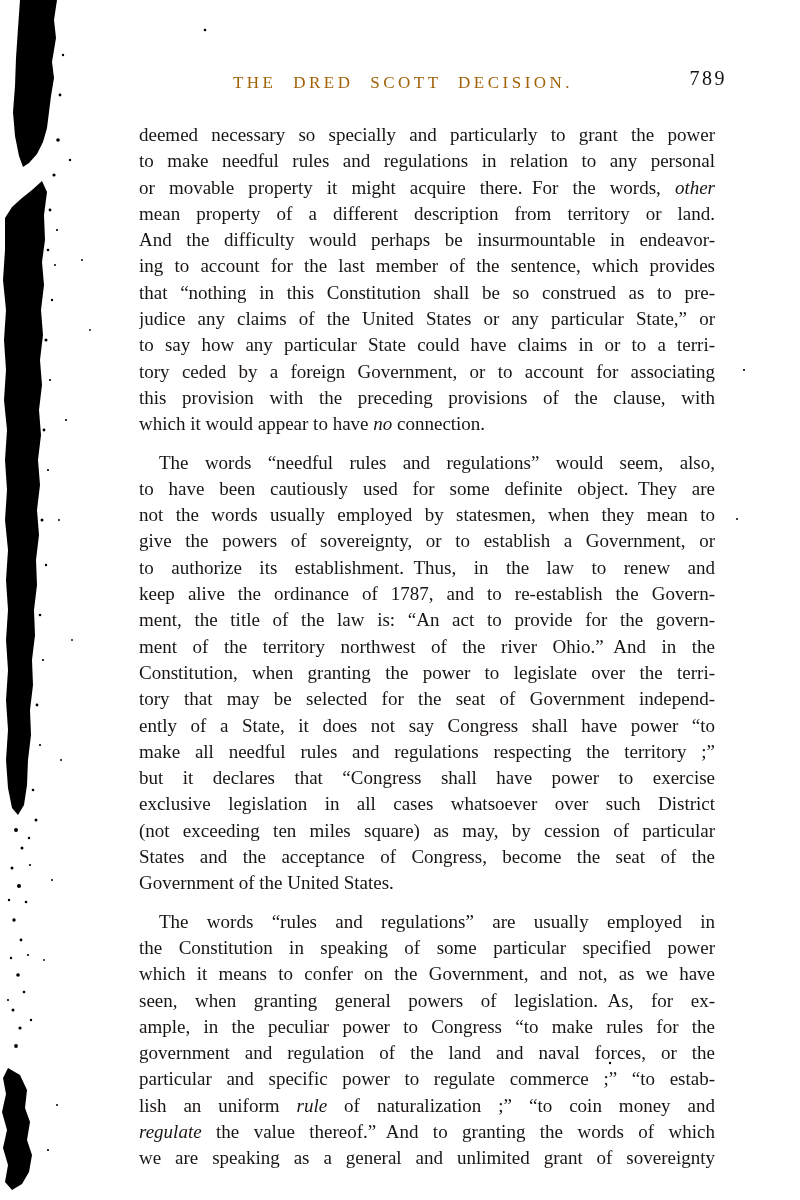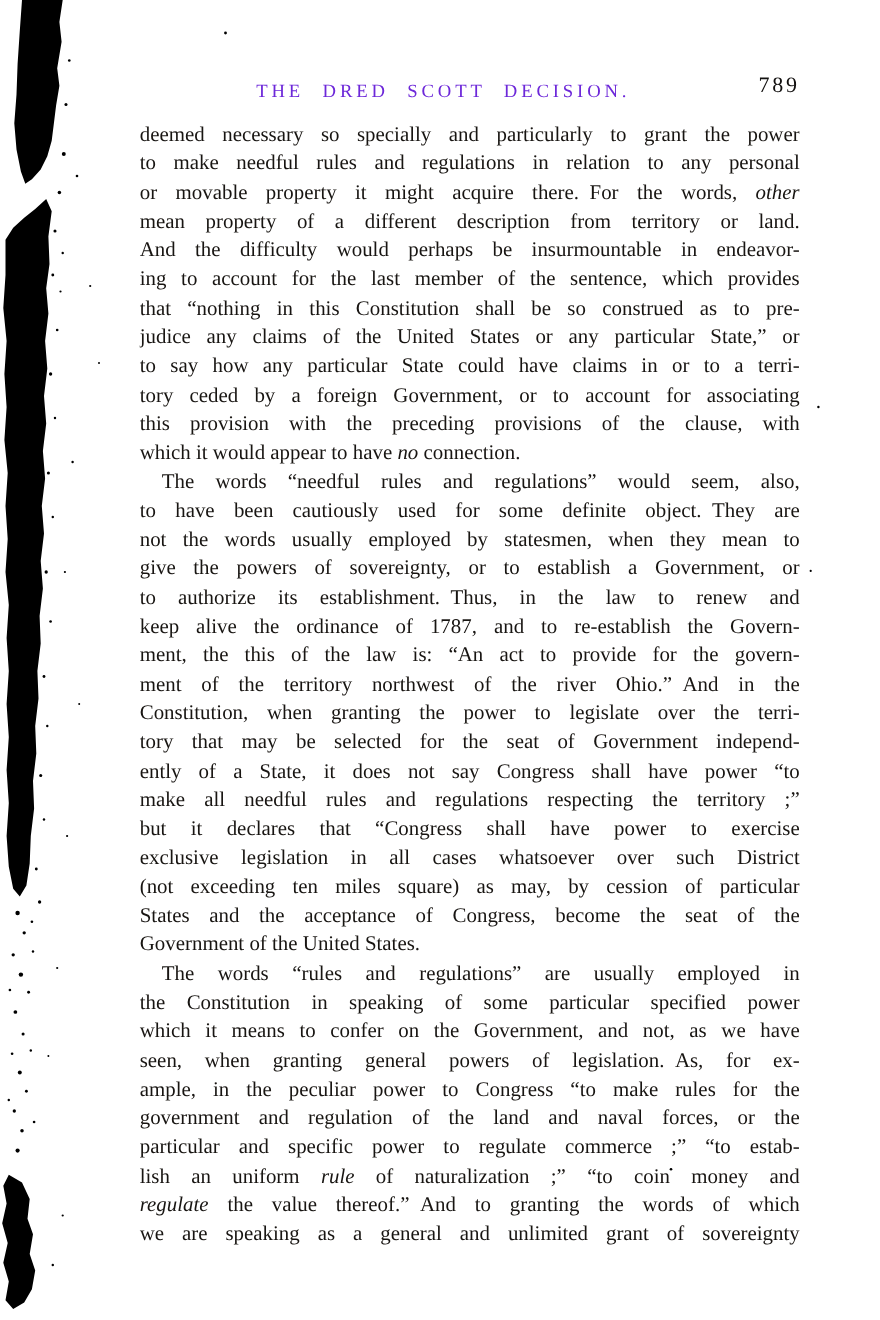--- a/index.html
+++ b/index.html
@@ -25,36 +25,36 @@
     position: absolute; left: 127px; top: 70px;
     width: 600px; height: 26px;
   }
   .running-head {
     position: absolute; left: 276px; top: 3px;
     transform: translateX(-50%);
     font-size: 17px;
     letter-spacing: 3.5px;
     word-spacing: 9px;
     white-space: nowrap;
-    color: #6d28d9;
+    color: #a16207;
   }
   .pagenum {
     position: absolute; right: 0; top: -3px;
     font-size: 20px;
     letter-spacing: 2.5px;
     color: #131110;
   }
   .text-block {
     position: absolute; left: 127px; top: 110px;
     width: 600px;
     font-size: 19px;
     line-height: 26.3px;
     color: #181512;
   }
-  .para { margin: 0; padding: 0; }
+  .para { margin: 12px; padding: 0; }
   .line {
     height: 26.3px;
     overflow: hidden;
     text-align: justify;
     text-align-last: justify;
   }
   .line.no-justify { text-align-last: left; }
   .line.indent { text-indent: 20px; }
   .line i { font-style: italic; }
 </style>
@@ -152,21 +152,21 @@
         <div class="line"><span>this provision with the preceding provisions of the clause, with</span></div>
         <div class="line no-justify"><span>which it would appear to have </span><i>no</i><span> connection.</span></div>
       </div>
       <div class="para">
         <div class="line indent"><span>The words “needful rules and regulations” would seem, also,</span></div>
         <div class="line"><span>to have been cautiously used for some definite object. They are</span></div>
         <div class="line"><span>not the words usually employed by statesmen, when they mean to</span></div>
         <div class="line"><span>give the powers of sovereignty, or to establish a Government, or</span></div>
         <div class="line"><span>to authorize its establishment. Thus, in the law to renew and</span></div>
         <div class="line"><span>keep alive the ordinance of 1787, and to re-establish the Govern-</span></div>
-        <div class="line"><span>ment, the this of the law is: “An act to provide for the govern-</span></div>
+        <div class="line"><span>ment, the title of the law is: “An act to provide for the govern-</span></div>
         <div class="line"><span>ment of the territory northwest of the river Ohio.” And in the</span></div>
         <div class="line"><span>Constitution, when granting the power to legislate over the terri-</span></div>
         <div class="line"><span>tory that may be selected for the seat of Government independ-</span></div>
         <div class="line"><span>ently of a State, it does not say Congress shall have power “to</span></div>
         <div class="line"><span>make all needful rules and regulations respecting the territory ;”</span></div>
         <div class="line"><span>but it declares that “Congress shall have power to exercise</span></div>
         <div class="line"><span>exclusive legislation in all cases whatsoever over such District</span></div>
         <div class="line"><span>(not exceeding ten miles square) as may, by cession of particular</span></div>
         <div class="line"><span>States and the acceptance of Congress, become the seat of the</span></div>
         <div class="line no-justify"><span>Government of the United States.</span></div>

